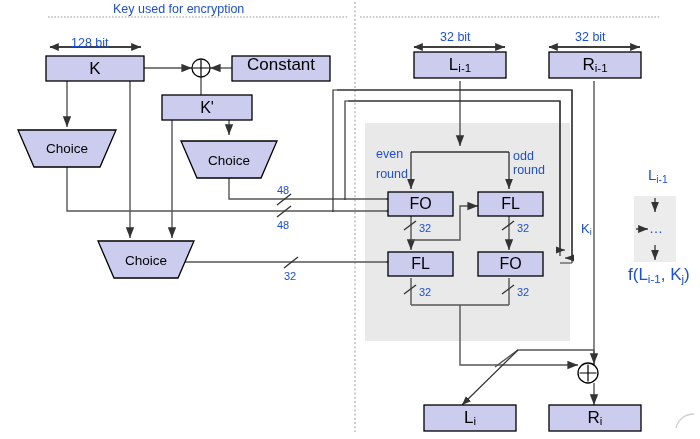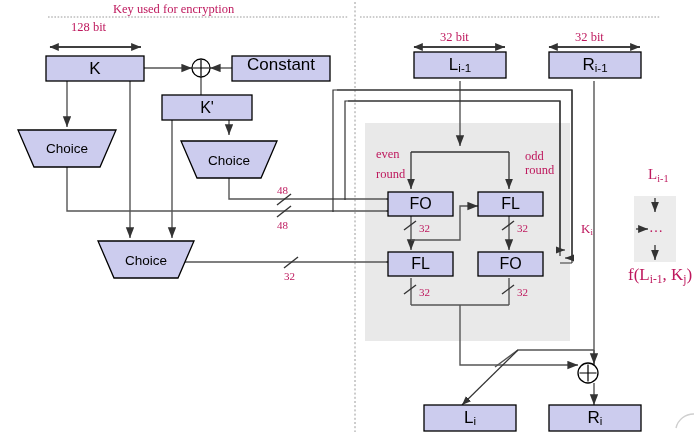--- a/index.html
+++ b/index.html
@@ -8,21 +8,21 @@
     -webkit-font-smoothing:antialiased;
   }
   #stage{
     position:relative;
     width:700px;
     height:439px;
     overflow:hidden;
     background:#ffffff;
   }
   #stage svg{position:absolute;left:0;top:0;}
-  .lbl{position:absolute;white-space:nowrap;color:#be185d;font-family:Liberation Serif, serif;}
+  .lbl{position:absolute;white-space:nowrap;color:#1d4ed8;}
   .title{font-size:12.5px;}
   .bitlbl{font-size:12.5px;}
   .wlbl{font-size:11px;}
   .boxtext{
     position:absolute;
     display:flex;align-items:center;justify-content:center;
     color:#000;
     white-space:nowrap;
   }
   sub{font-size:0.68em;line-height:0;vertical-align:baseline;position:relative;top:0.28em;}
@@ -179,21 +179,21 @@
       <path d="M655,198 V212" marker-end="url(#ahD)"></path>
       <path d="M636,229 H648" marker-end="url(#ahD)"></path>
       <path d="M655,245 V260" marker-end="url(#ahD)"></path>
     </g>
 
     <path d="M676,428 a18,18 0 0 1 18,-14" stroke="#cfcfcf" stroke-width="1.4" fill="none"></path>
   </svg>
 
   <div class="lbl title" style="left:113px;top:2px;">Key used for encryption</div>
 
-  <div class="lbl bitlbl" style="left:71px;top:20px;">128 bit</div>
+  <div class="lbl bitlbl" style="left:71px;top:36px;">128 bit</div>
   <div class="lbl bitlbl" style="left:440px;top:30px;">32 bit</div>
   <div class="lbl bitlbl" style="left:575px;top:30px;">32 bit</div>
 
   <div class="boxtext" style="left:46px;top:56px;width:98px;height:25px;font-size:17px;">K</div>
   <div class="boxtext" style="left:232px;top:56px;width:98px;height:17px;font-size:17px;">Constant</div>
   <div class="boxtext" style="left:162px;top:95px;width:90px;height:25px;font-size:16px;">K'</div>
 
   <div class="boxtext" style="left:18px;top:133px;width:98px;height:30px;font-size:13.5px;">Choice</div>
   <div class="boxtext" style="left:181px;top:145px;width:96px;height:30px;font-size:13.5px;">Choice</div>
   <div class="boxtext" style="left:98px;top:245px;width:96px;height:30px;font-size:13.5px;">Choice</div>
@@ -209,21 +209,21 @@
   <div class="boxtext" style="left:549px;top:52px;width:92px;height:26px;font-size:17px;">
     <span>R</span>
       <sub>i-1</sub>
   </div>
 
   <div class="lbl" style="left:376px;top:144px;font-size:12.5px;line-height:20px;">
     <span style="display:block;white-space:pre-line;">even
 round</span>
   </div>
   <div class="lbl" style="left:513px;top:149px;font-size:12.5px;line-height:14px;">
-    <span style="display:block;white-space:pre-line;margin-left:12px;">odd
+    <span style="display:block;white-space:pre-line;">odd
 round</span>
   </div>
 
   <div class="boxtext" style="left:388px;top:192px;width:65px;height:24px;font-size:16px;">FO</div>
   <div class="boxtext" style="left:478px;top:192px;width:65px;height:24px;font-size:16px;">FL</div>
   <div class="boxtext" style="left:388px;top:252px;width:65px;height:24px;font-size:16px;">FL</div>
   <div class="boxtext" style="left:478px;top:252px;width:65px;height:24px;font-size:16px;">FO</div>
 
   <div class="lbl wlbl" style="left:419px;top:222px;">32</div>
   <div class="lbl wlbl" style="left:517px;top:222px;">32</div>

